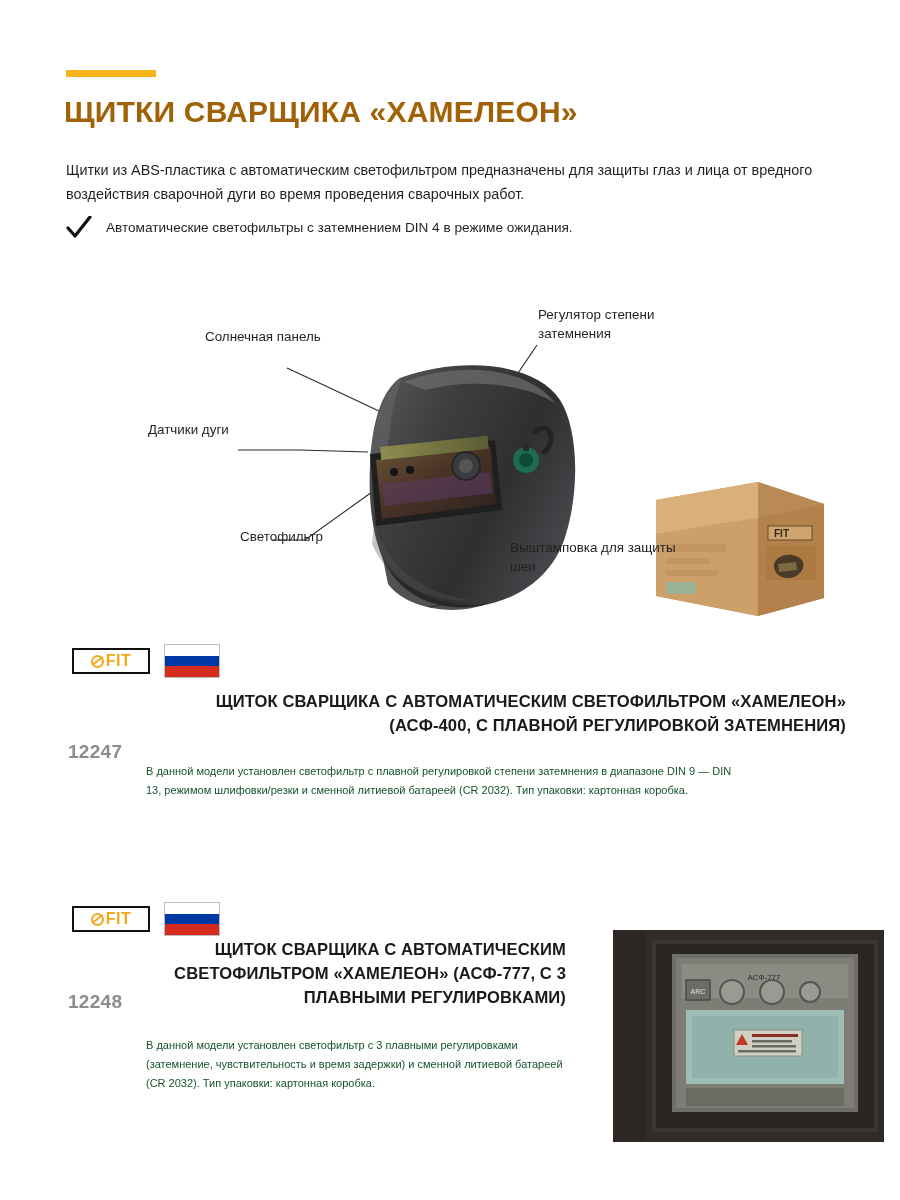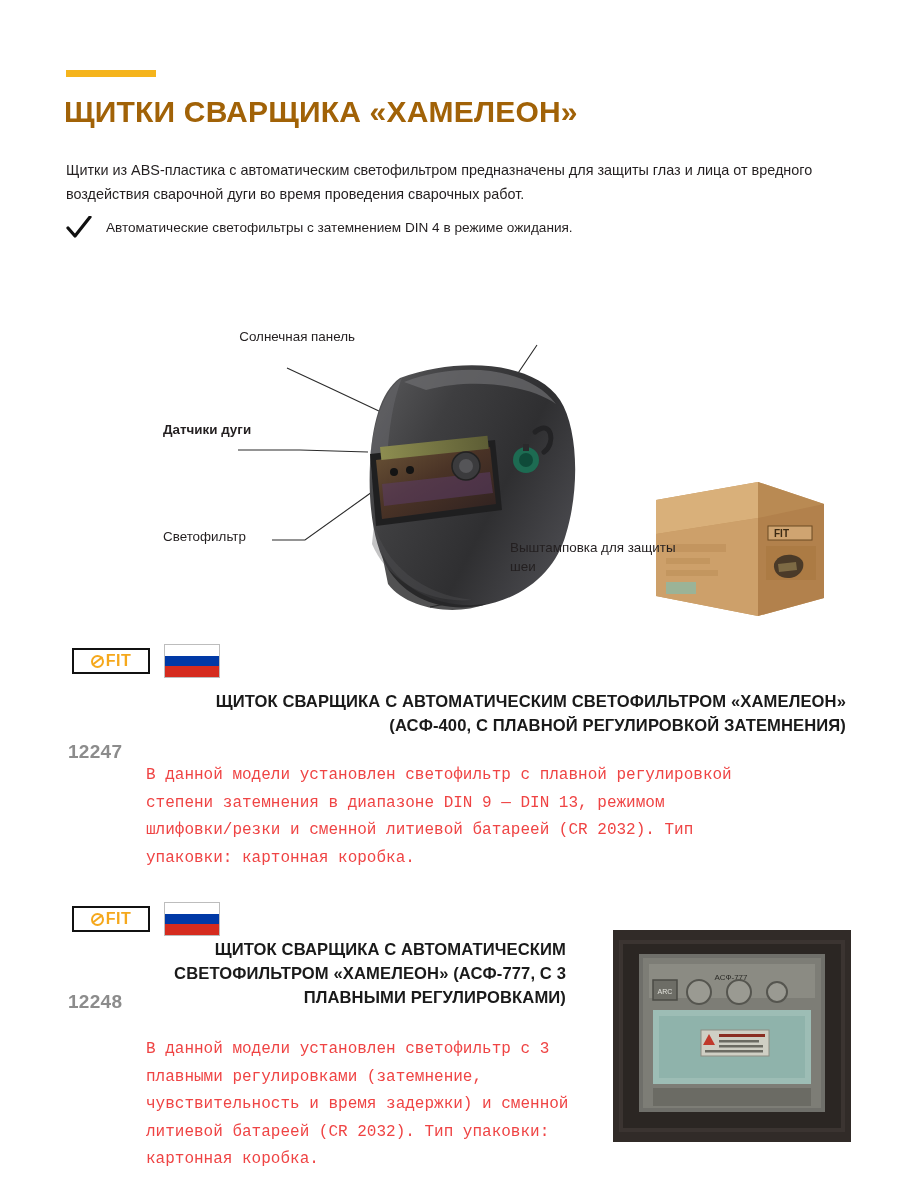--- a/index.html
+++ b/index.html
@@ -72,23 +72,23 @@
     width: 26px;
     height: 26px;
   }
   .bullet .check svg { display: block; }
   .callout {
     position: absolute;
     font-size: 13.4px;
     line-height: 1.45;
     color: #231f20;
   }
-  .c-solar   { left: 205px; top: 327px; width: 150px; text-align: right; }
-  .c-sensors { left: 163px; top: 420px; width: 160px; font-weight: bold; }
-  .c-filter  { left: 163px; top: 527px; width: 160px; }
+  .c-solar   { left: 205px; top: 327px; width: 150px; }
+  .c-sensors { left: 148px; top: 420px; width: 160px; }
+  .c-filter  { left: 163px; top: 527px; width: 160px; text-align: right; }
   .c-reg     { left: 538px; top: 305px; width: 180px; }
   .c-neck    { left: 510px; top: 538px; width: 190px; }
 
   svg.leaders {
     position: absolute;
     left: 0; top: 0;
     width: 900px; height: 1200px;
     pointer-events: none;
   }
 
@@ -177,24 +177,23 @@
     position: absolute;
     font-size: 16.6px;
     font-weight: bold;
     line-height: 1.45;
     color: #1a1a1a;
     letter-spacing: 0.1px;
     text-align: right;
   }
   .prod-desc {
     position: absolute;
-    font-size: 16px;
+    font-size: 11px;
     line-height: 1.72;
-    color: #ef4444;
-    font-family: Liberation Mono, monospace;
+    color: #14532d;
   }
 
   
   .badge1 { left: 72px; top: 644px; }
   .sku1   { left: 68px; top: 693px; }
   .title1 { left: 146px; top: 690px; width: 700px; }
   .desc1  { left: 146px; top: 762px; width: 600px; }
 
   
   .badge2 { left: 72px; top: 902px; }
@@ -204,20 +203,21 @@
 
   
   .photo {
     position: absolute;
     left: 613px;
     top: 930px;
     width: 238px;
     height: 212px;
     background: #2c2724;
     overflow: hidden;
+    padding-left: 33px;
   }
 </style>
 </head>
 <body>
 
 <div class="page">
 
   <div class="accent-bar"></div>
 
   <div class="title">ЩИТКИ СВАРЩИКА «ХАМЕЛЕОН»</div>
@@ -328,20 +328,21 @@
       <rect x="16" y="74" width="60" height="8" fill="#b98a53" opacity="0.5"></rect>
       <rect x="16" y="88" width="44" height="6" fill="#b98a53" opacity="0.45"></rect>
       <rect x="16" y="100" width="52" height="6" fill="#b98a53" opacity="0.45"></rect>
       <rect x="16" y="112" width="30" height="12" fill="#8fb8a2" opacity="0.8"></rect>
     </svg>
   </div>
 
   <div class="callout c-solar">Солнечная панель</div>
   <div class="callout c-sensors">Датчики дуги</div>
   <div class="callout c-filter">Светофильтр</div>
+  <div class="callout c-reg">Регулятор степени затемнения</div>
   <div class="callout c-neck">Выштамповка для защиты шеи</div>
 
   <div class="badge-row badge1">
     <div class="fit-logo">
       <span class="fit-mark"></span>
       <span class="fit-text">FIT</span>
     </div>
     <div class="flag">
       <div class="s white"></div>
         <div class="s blue"></div>

